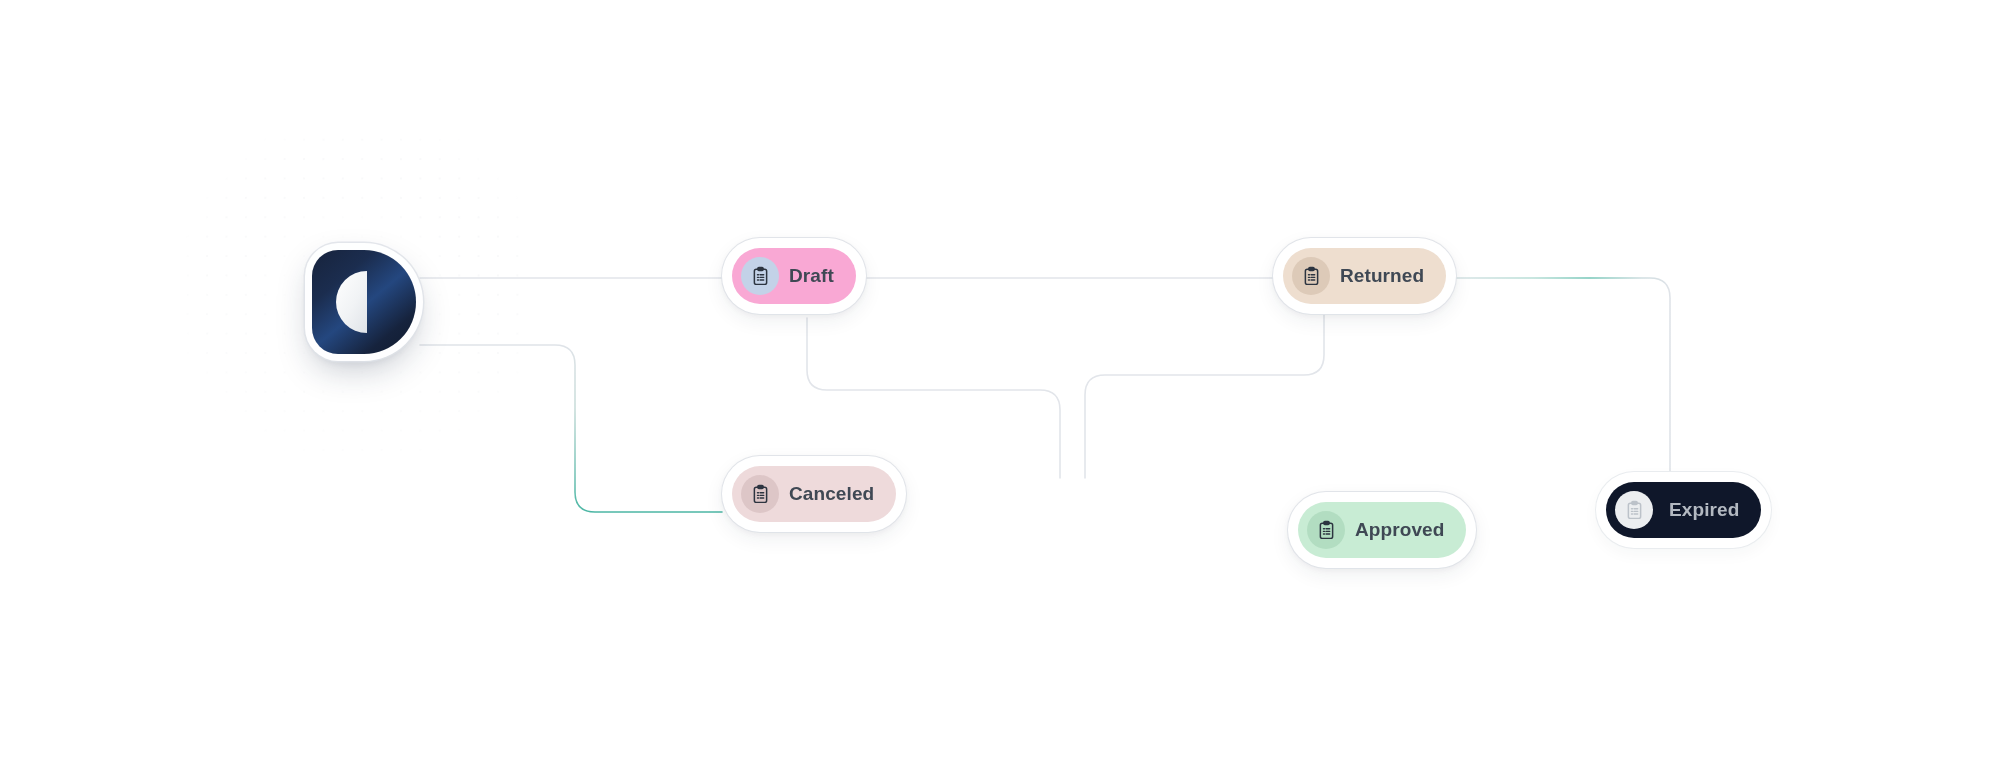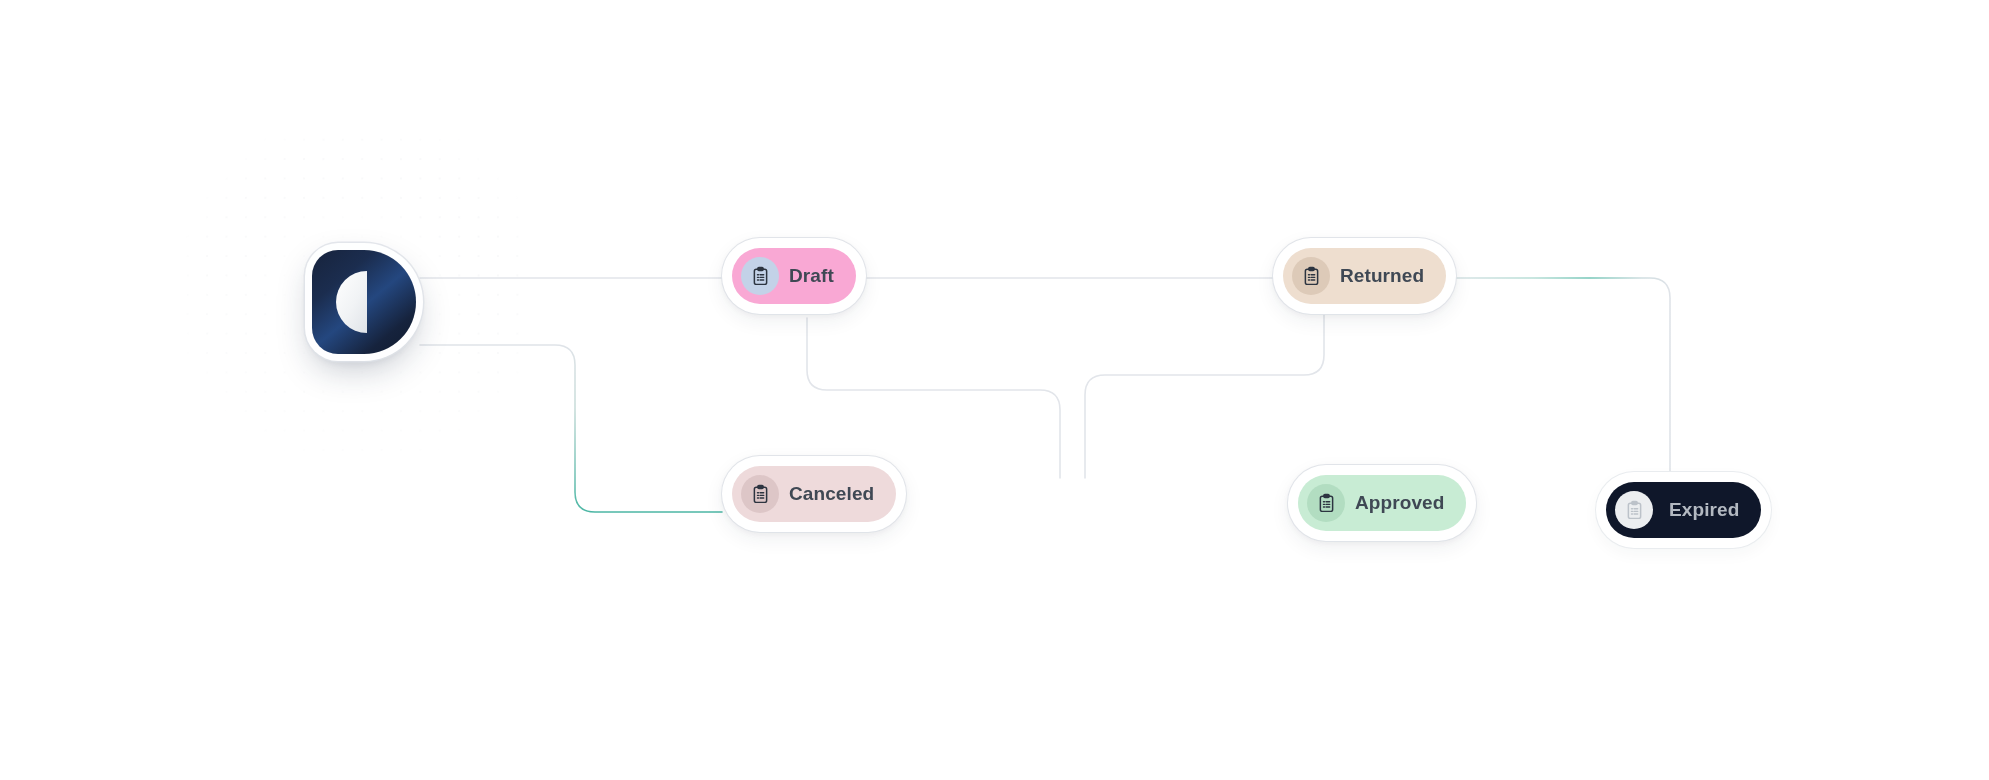--- a/index.html
+++ b/index.html
@@ -250,21 +250,21 @@
           <rect x="5" y="3.6" width="14" height="17.4" rx="2.2"></rect>
           <rect x="9" y="1.6" width="6" height="3.6" rx="1.2" fill="#2c3440"></rect>
           <path d="M8.6 10h1.1M11.6 10h4M8.6 13h1.1M11.6 13h4M8.6 16h1.1M11.6 16h4"></path>
         </svg>
       </span>
       <span class="node-label">Canceled</span>
     </div>
   </div>
 
 
-  <div class="node v-approved" style="left:1288px; top:465px;">
+  <div class="node v-approved" style="left:1288px; top:492px;">
     <div class="node-inner">
       <span class="node-icon">
         <svg width="21" height="21" viewBox="0 0 24 24" fill="none" stroke="#2c3440" stroke-width="1.7" stroke-linecap="round" stroke-linejoin="round">
           <rect x="5" y="3.6" width="14" height="17.4" rx="2.2"></rect>
           <rect x="9" y="1.6" width="6" height="3.6" rx="1.2" fill="#2c3440"></rect>
           <path d="M8.6 10h1.1M11.6 10h4M8.6 13h1.1M11.6 13h4M8.6 16h1.1M11.6 16h4"></path>
         </svg>
       </span>
       <span class="node-label">Approved</span>
     </div>

